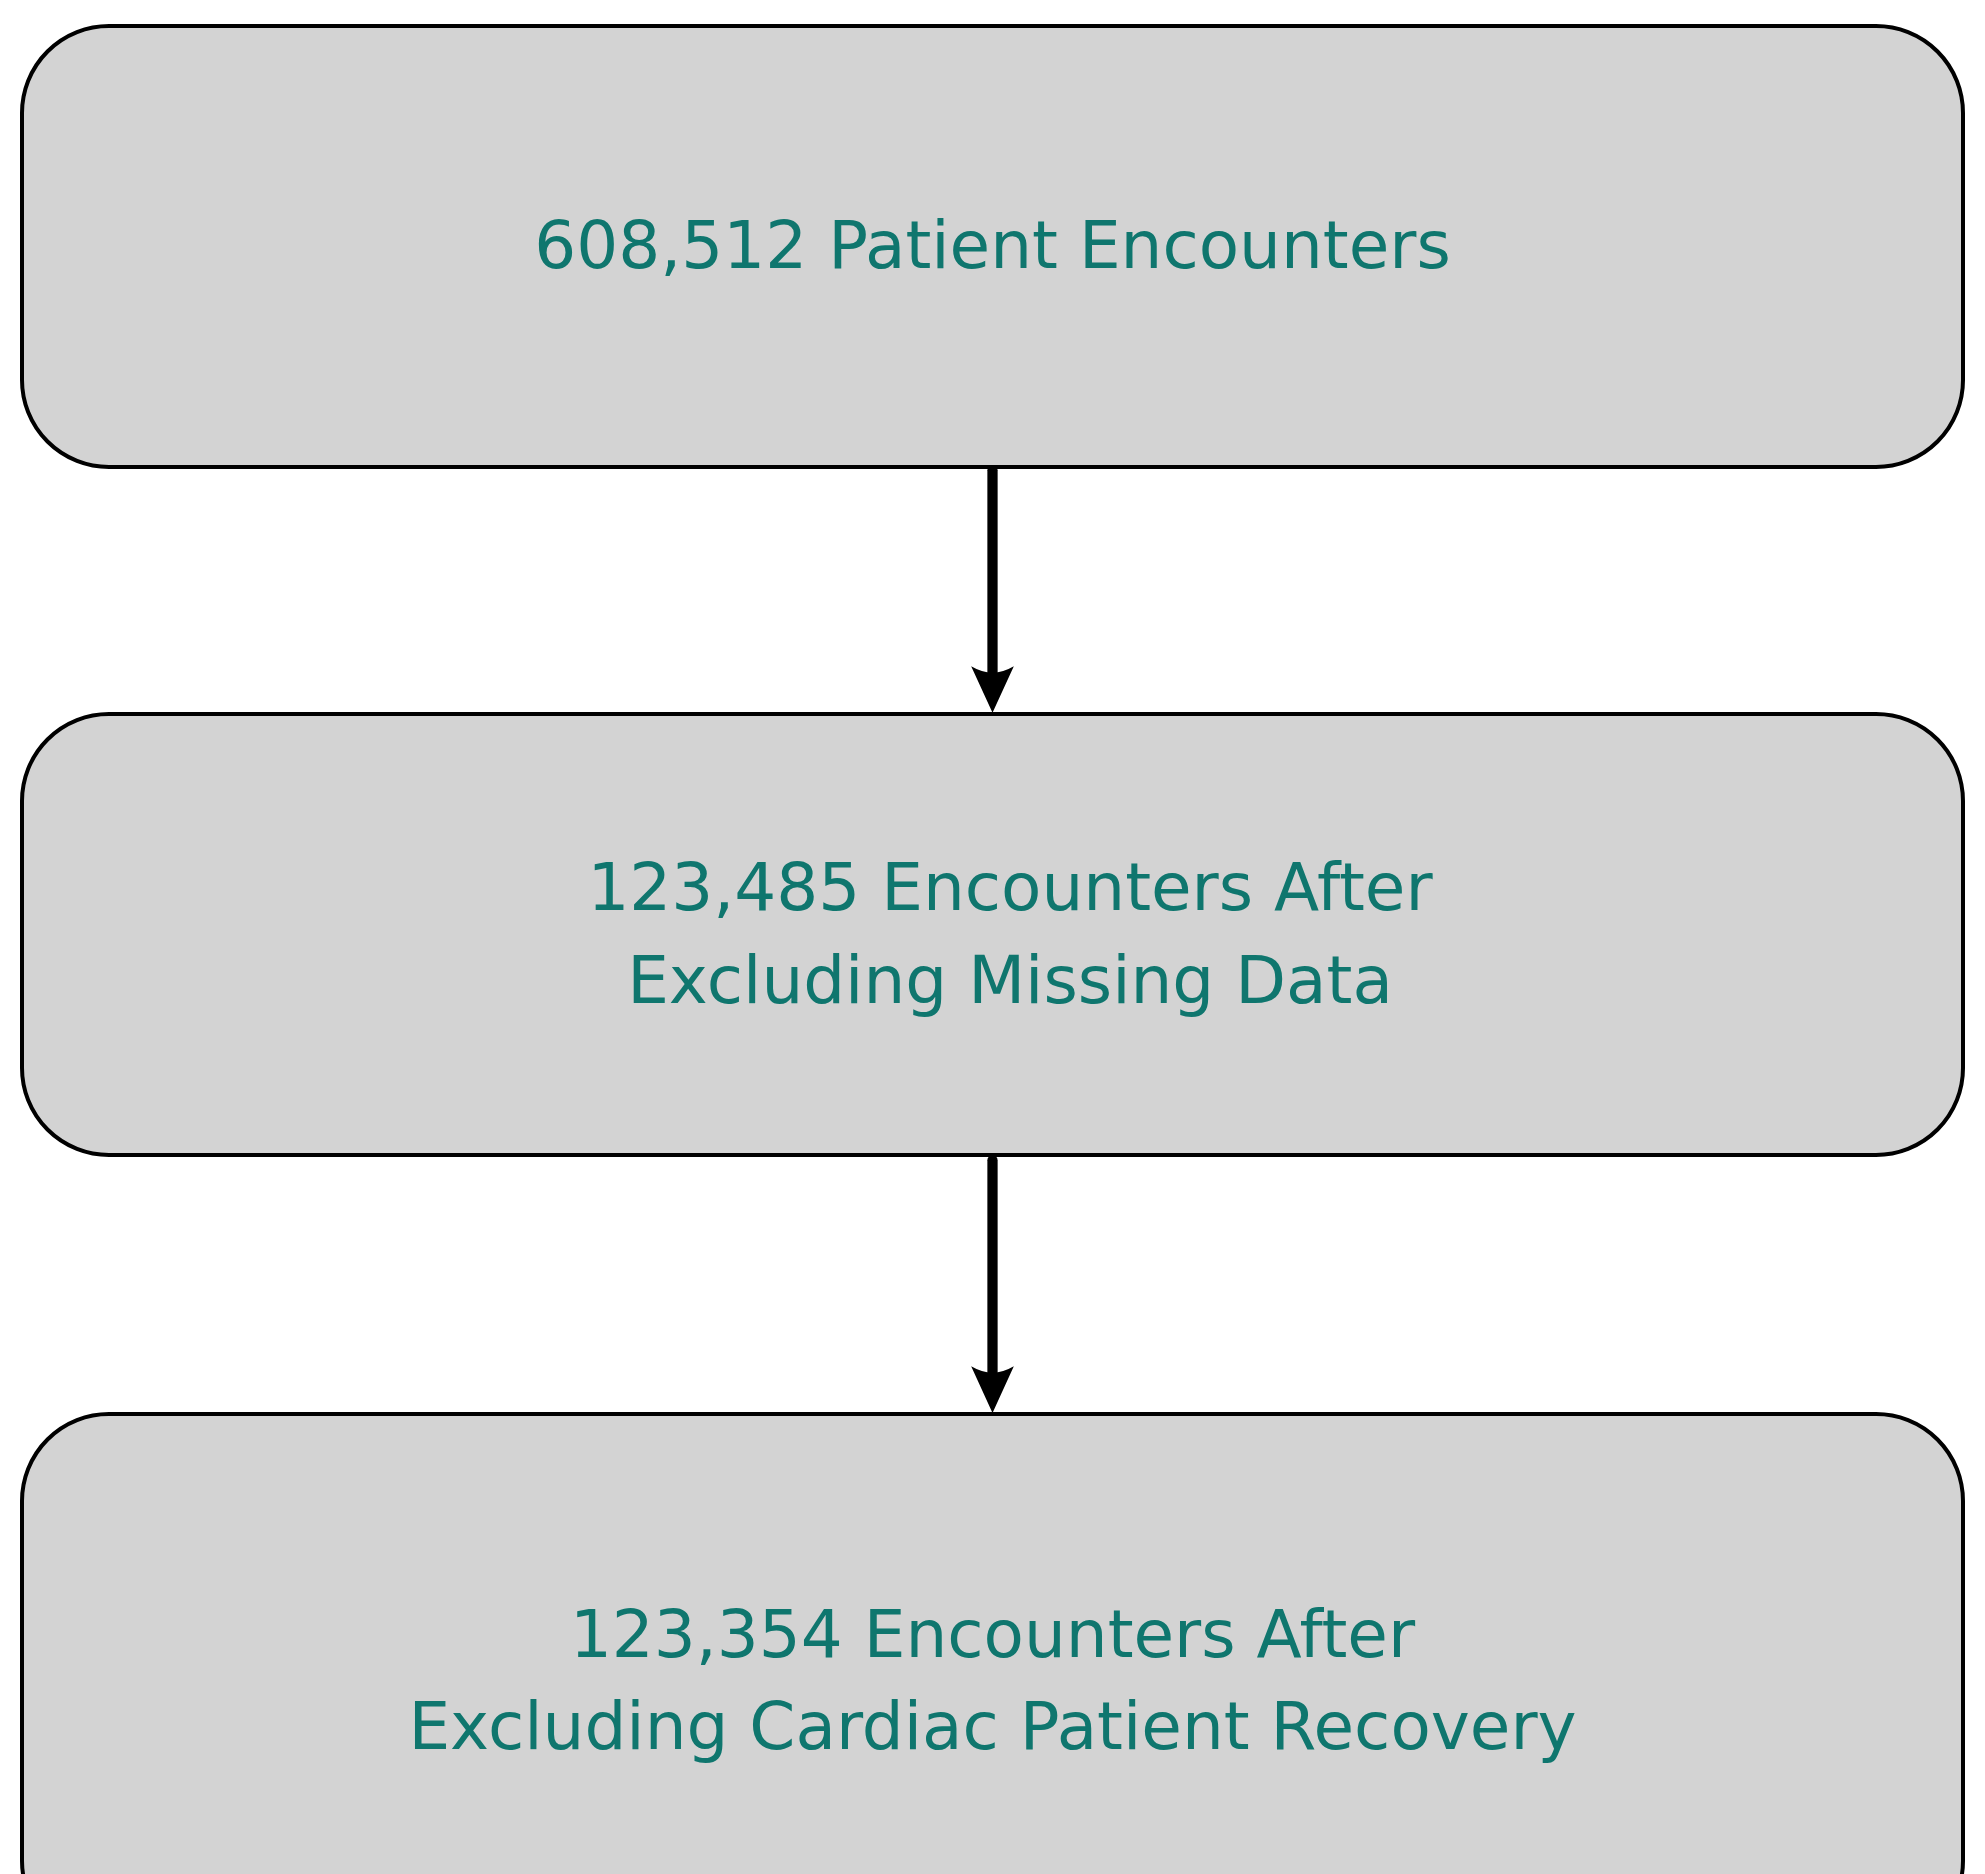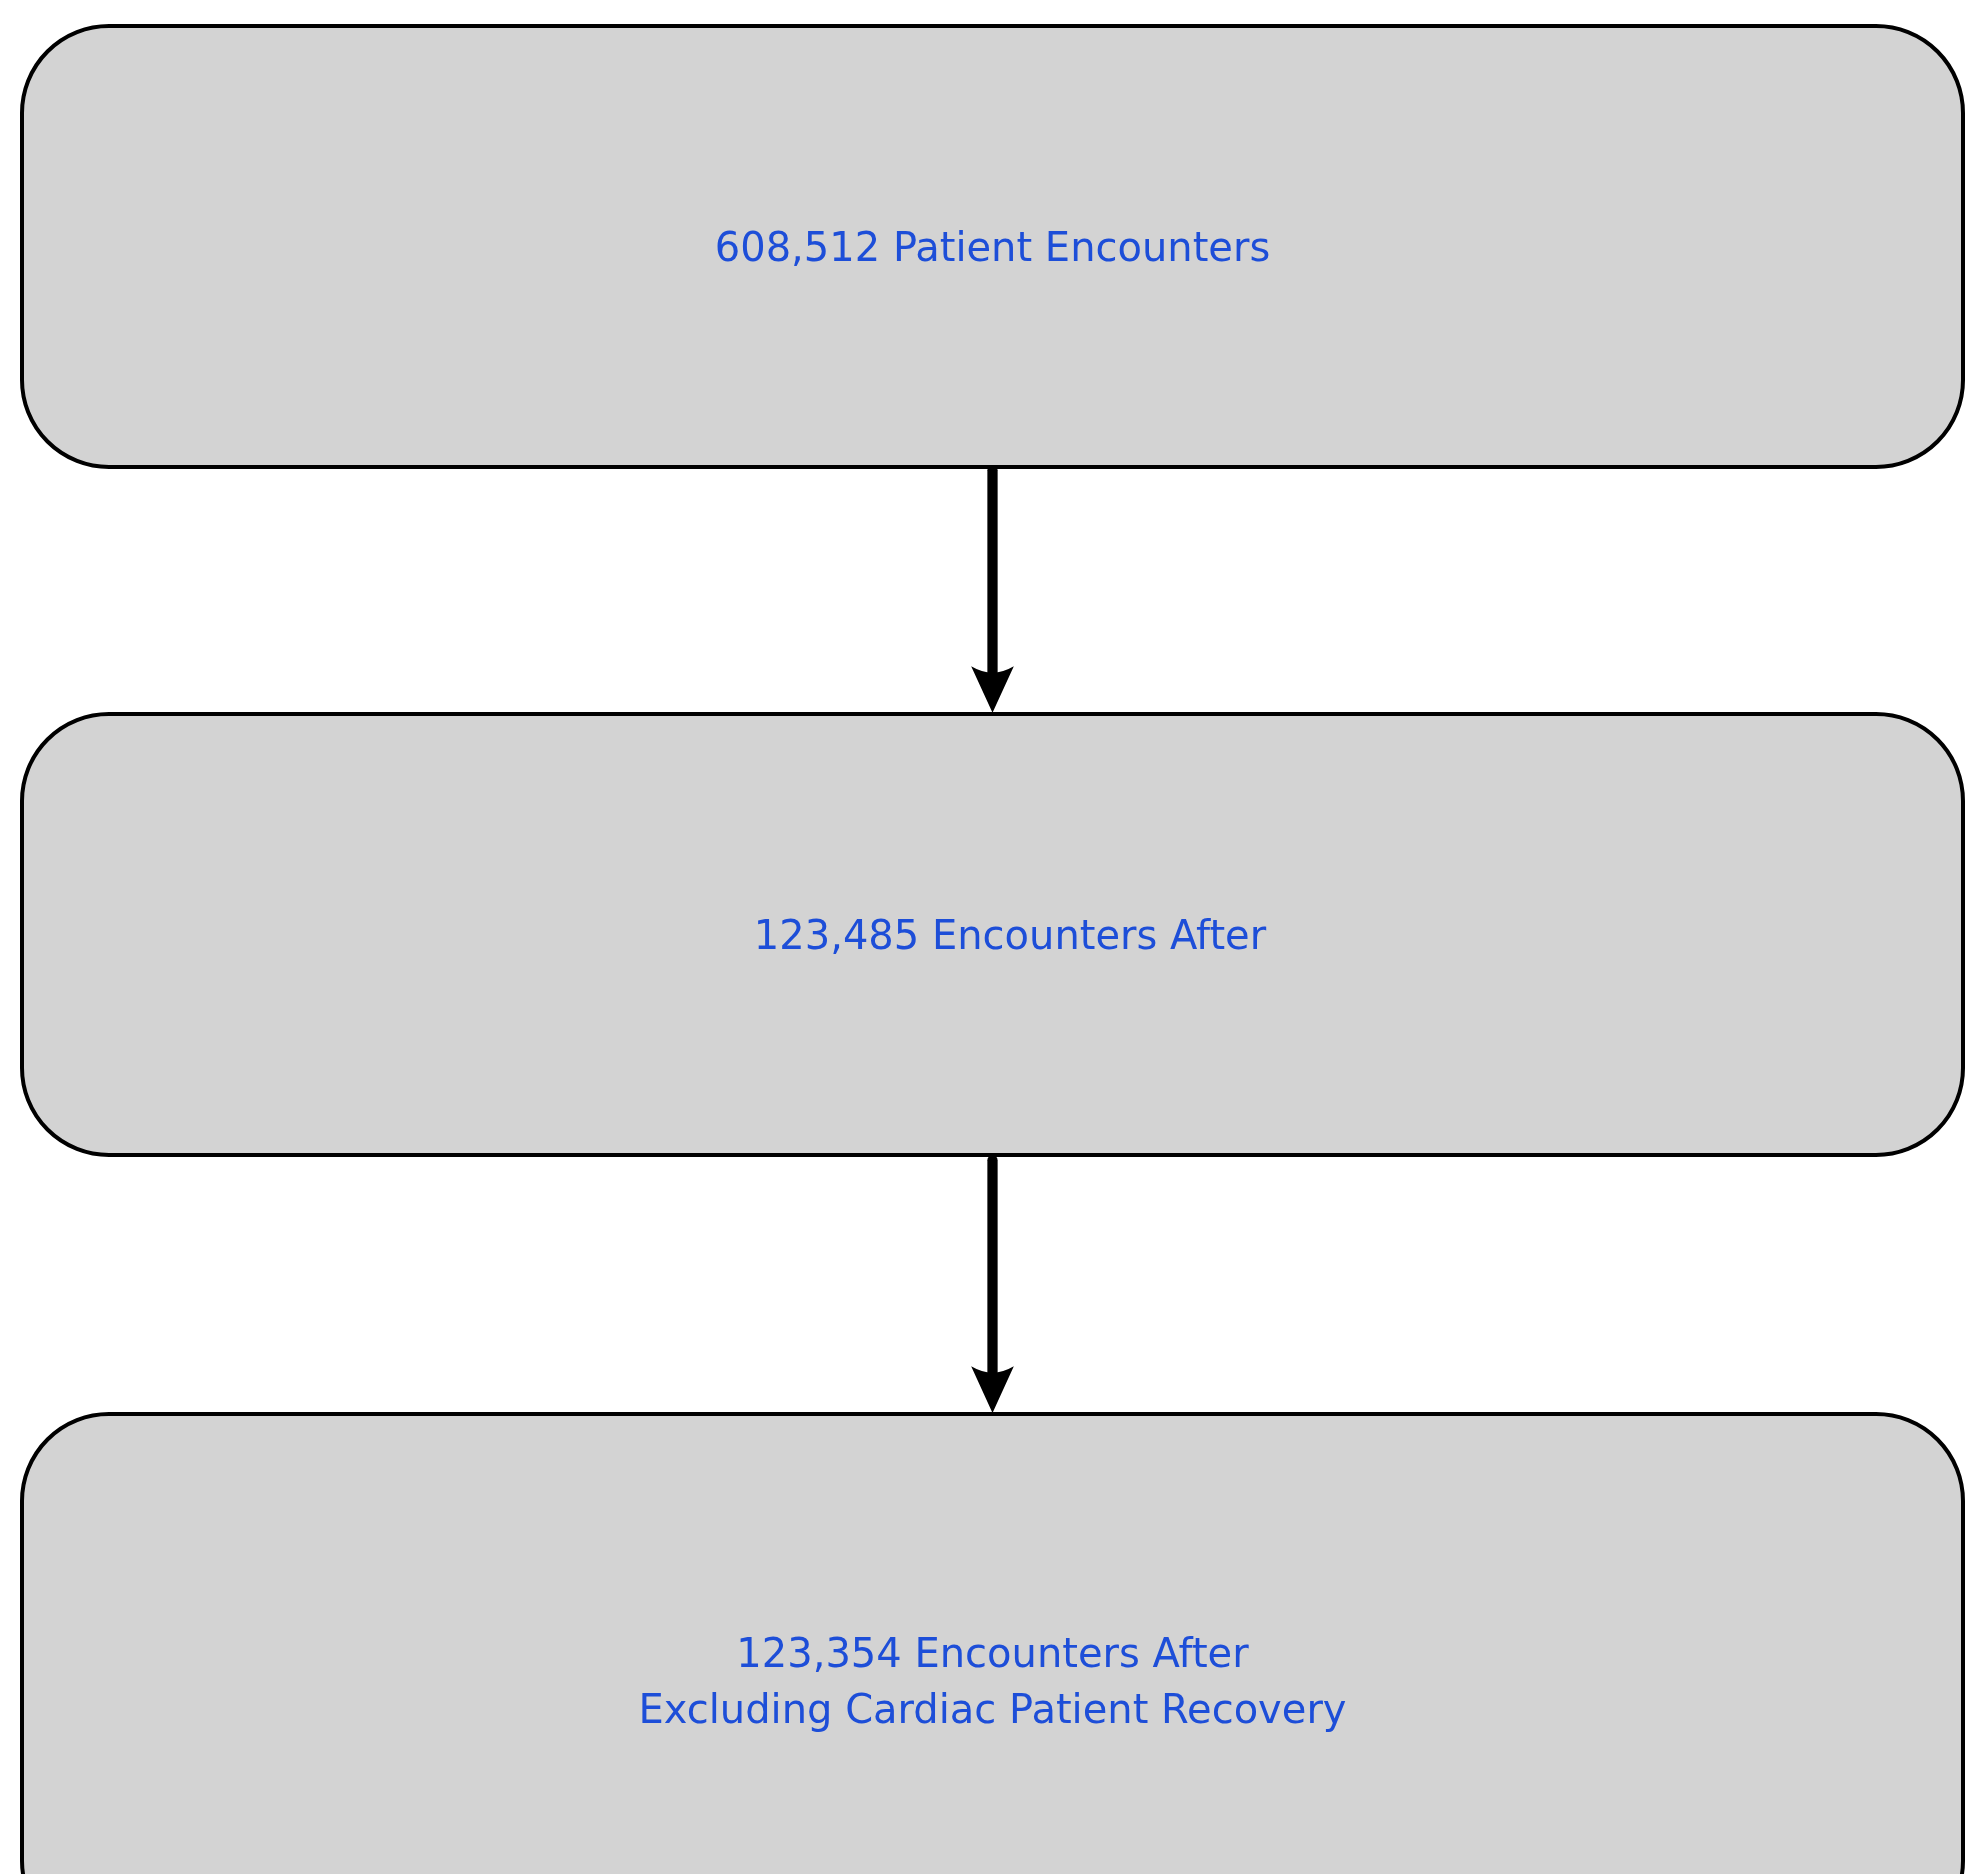--- a/index.html
+++ b/index.html
@@ -26,22 +26,22 @@
     display: flex;
     flex-direction: column;
     align-items: center;
     justify-content: center;
     text-align: center;
   }
   .box-1 { top: 24px;   height: 445px; }
   .box-2 { top: 712px;  height: 445px; padding-left: 35px; }
   .box-3 { top: 1412px; height: 538px; }
   .box-text {
-    color: #1d4ed8;
-    font-size: 40px;
+    color: #0f766e;
+    font-size: 66px;
     line-height: 1.4;
     font-weight: 400;
   }
   .box-line { display: block; }
   .flow-arrow {
     position: absolute;
     left: 953px;
     width: 79px;
   }
   .arrow-1 { top: 465px;  height: 250px; }
@@ -59,20 +59,21 @@
   </div>
 
   <svg class="flow-arrow arrow-1" viewBox="0 0 100 315" xmlns="http://www.w3.org/2000/svg">
     <line x1="50" y1="6" x2="50" y2="262" stroke="#000000" stroke-width="13" stroke-linecap="round"></line>
     <path d="M 50 313 L 23 254 Q 50 270 77 254 Z" fill="#000000"></path>
   </svg>
 
   <div class="flow-box box-2">
     <div class="box-text">
       <span class="box-line">123,485 Encounters After</span>
+      <span class="box-line">Excluding Missing Data</span>
     </div>
   </div>
 
   <svg class="flow-arrow arrow-2" viewBox="0 0 100 328" xmlns="http://www.w3.org/2000/svg">
     <line x1="50" y1="6" x2="50" y2="275" stroke="#000000" stroke-width="13" stroke-linecap="round"></line>
     <path d="M 50 326 L 23 267 Q 50 283 77 267 Z" fill="#000000"></path>
   </svg>
 
   <div class="flow-box box-3">
     <div class="box-text">

